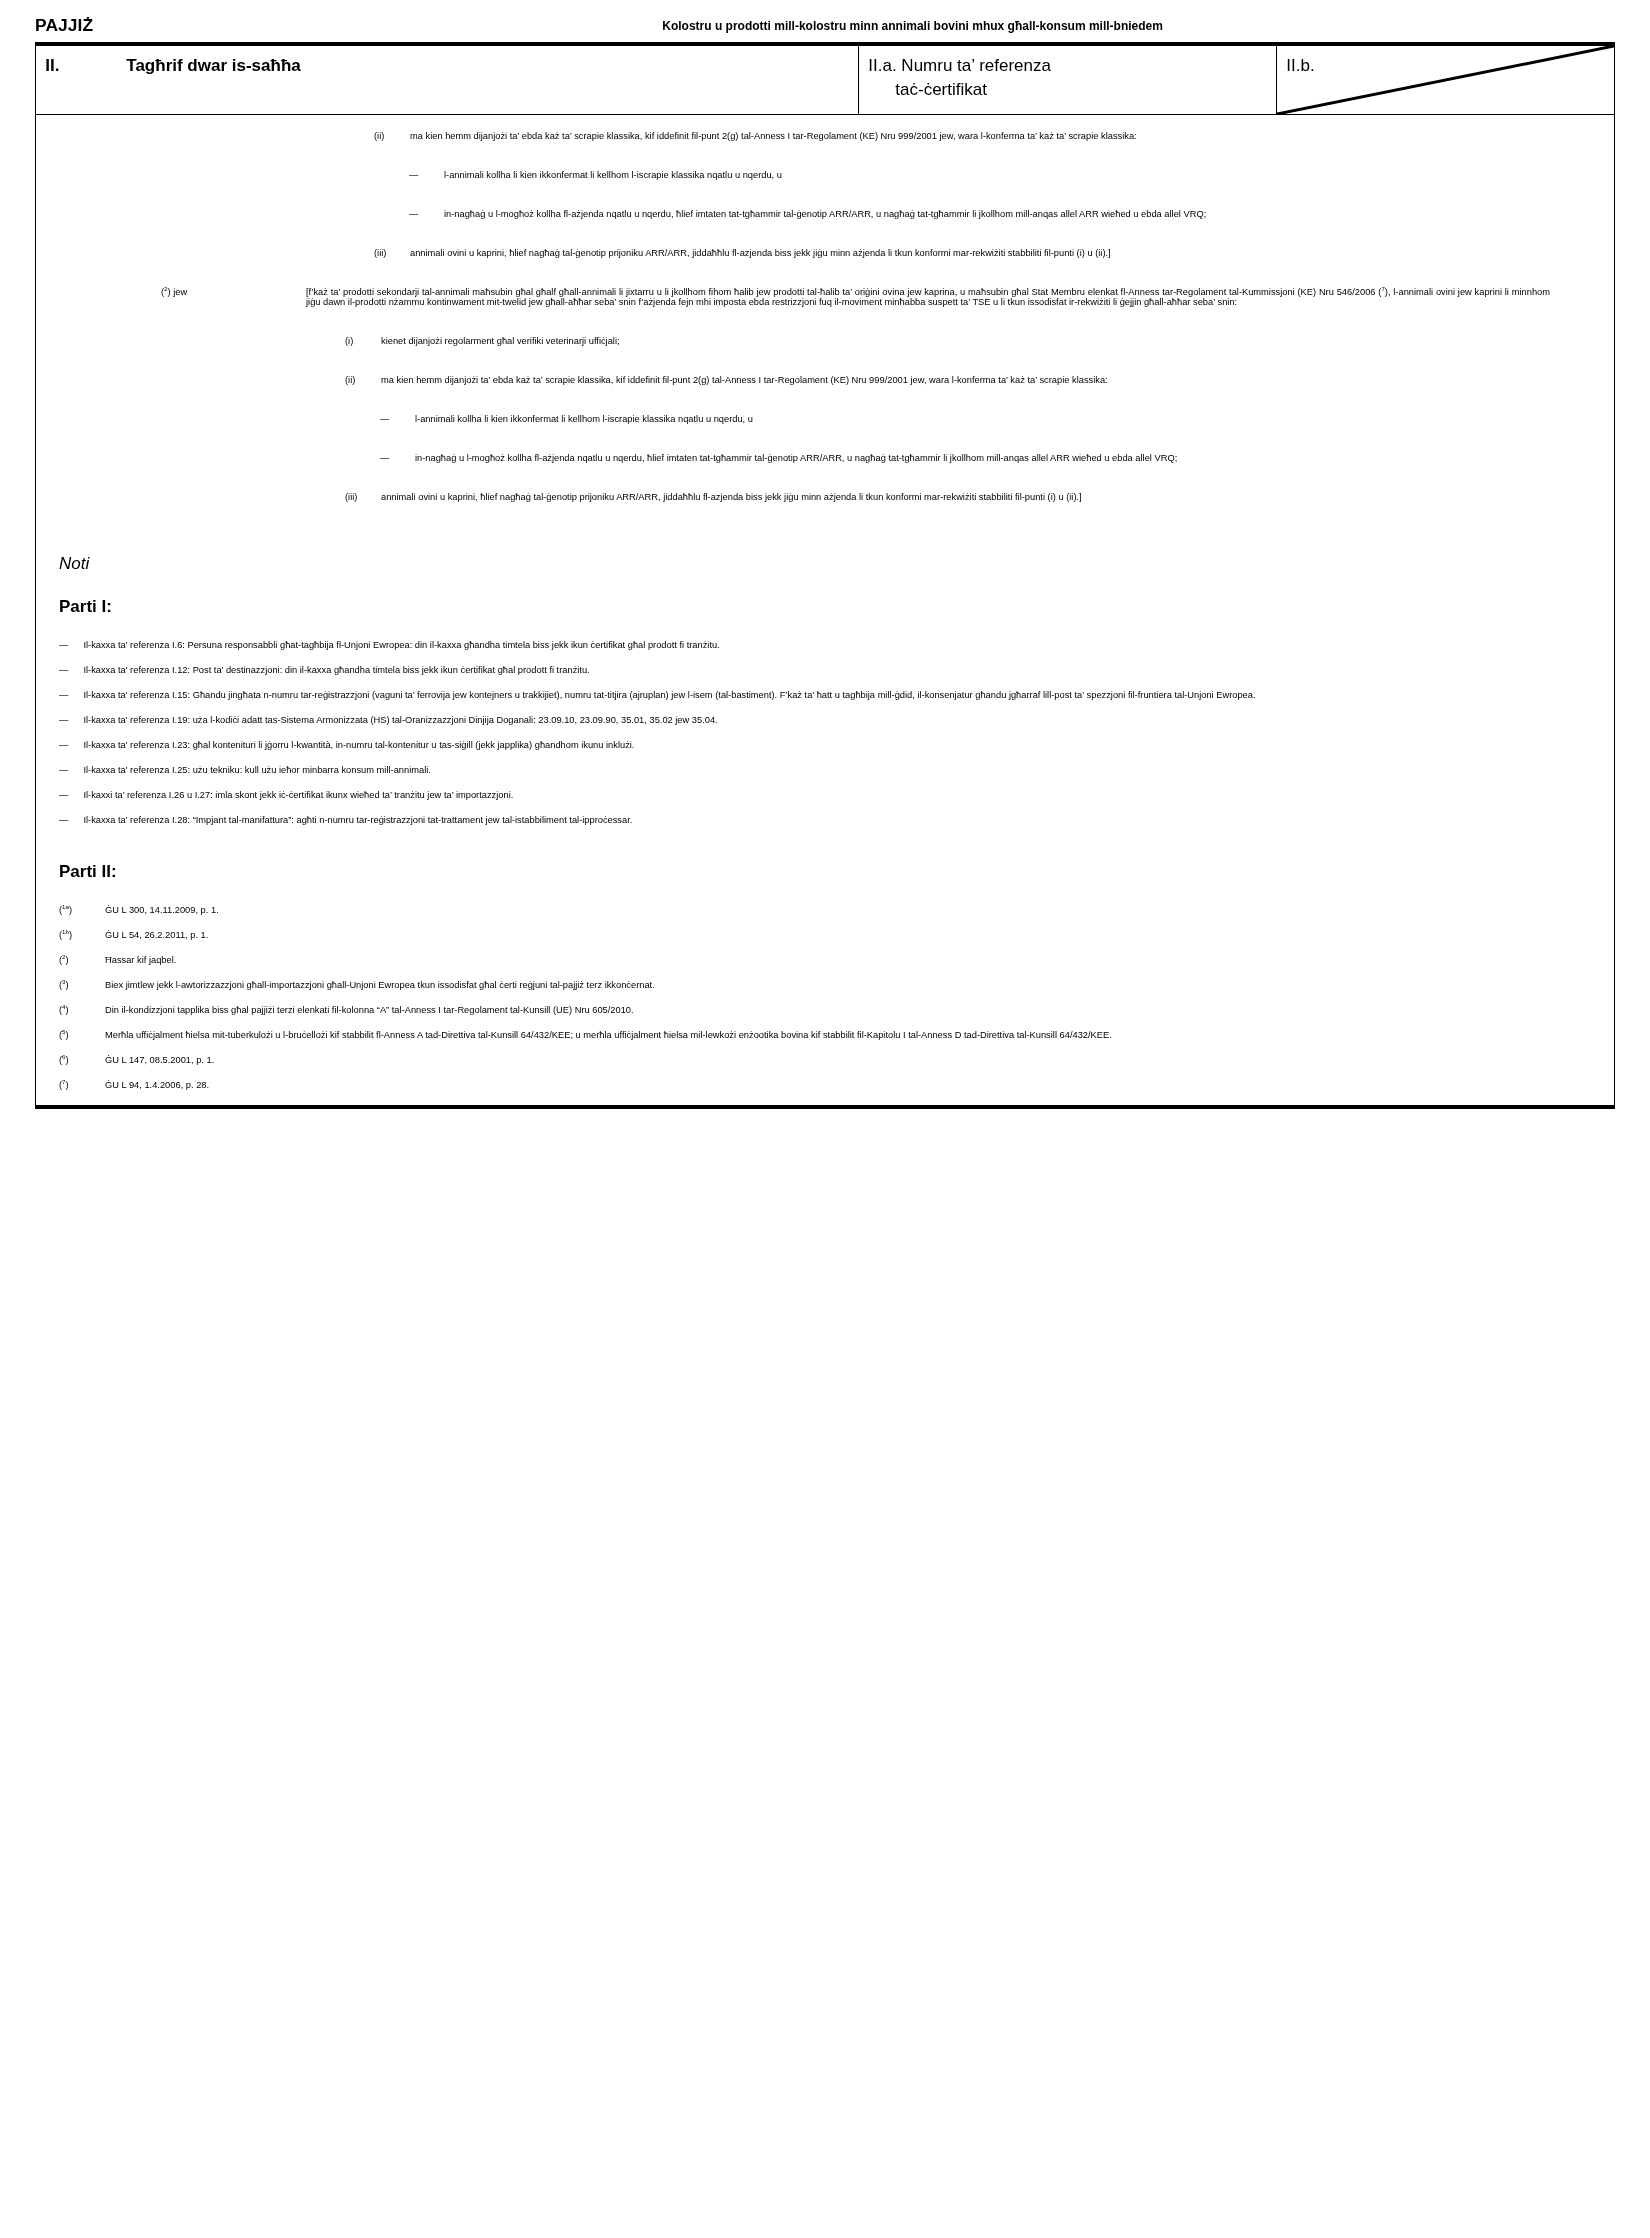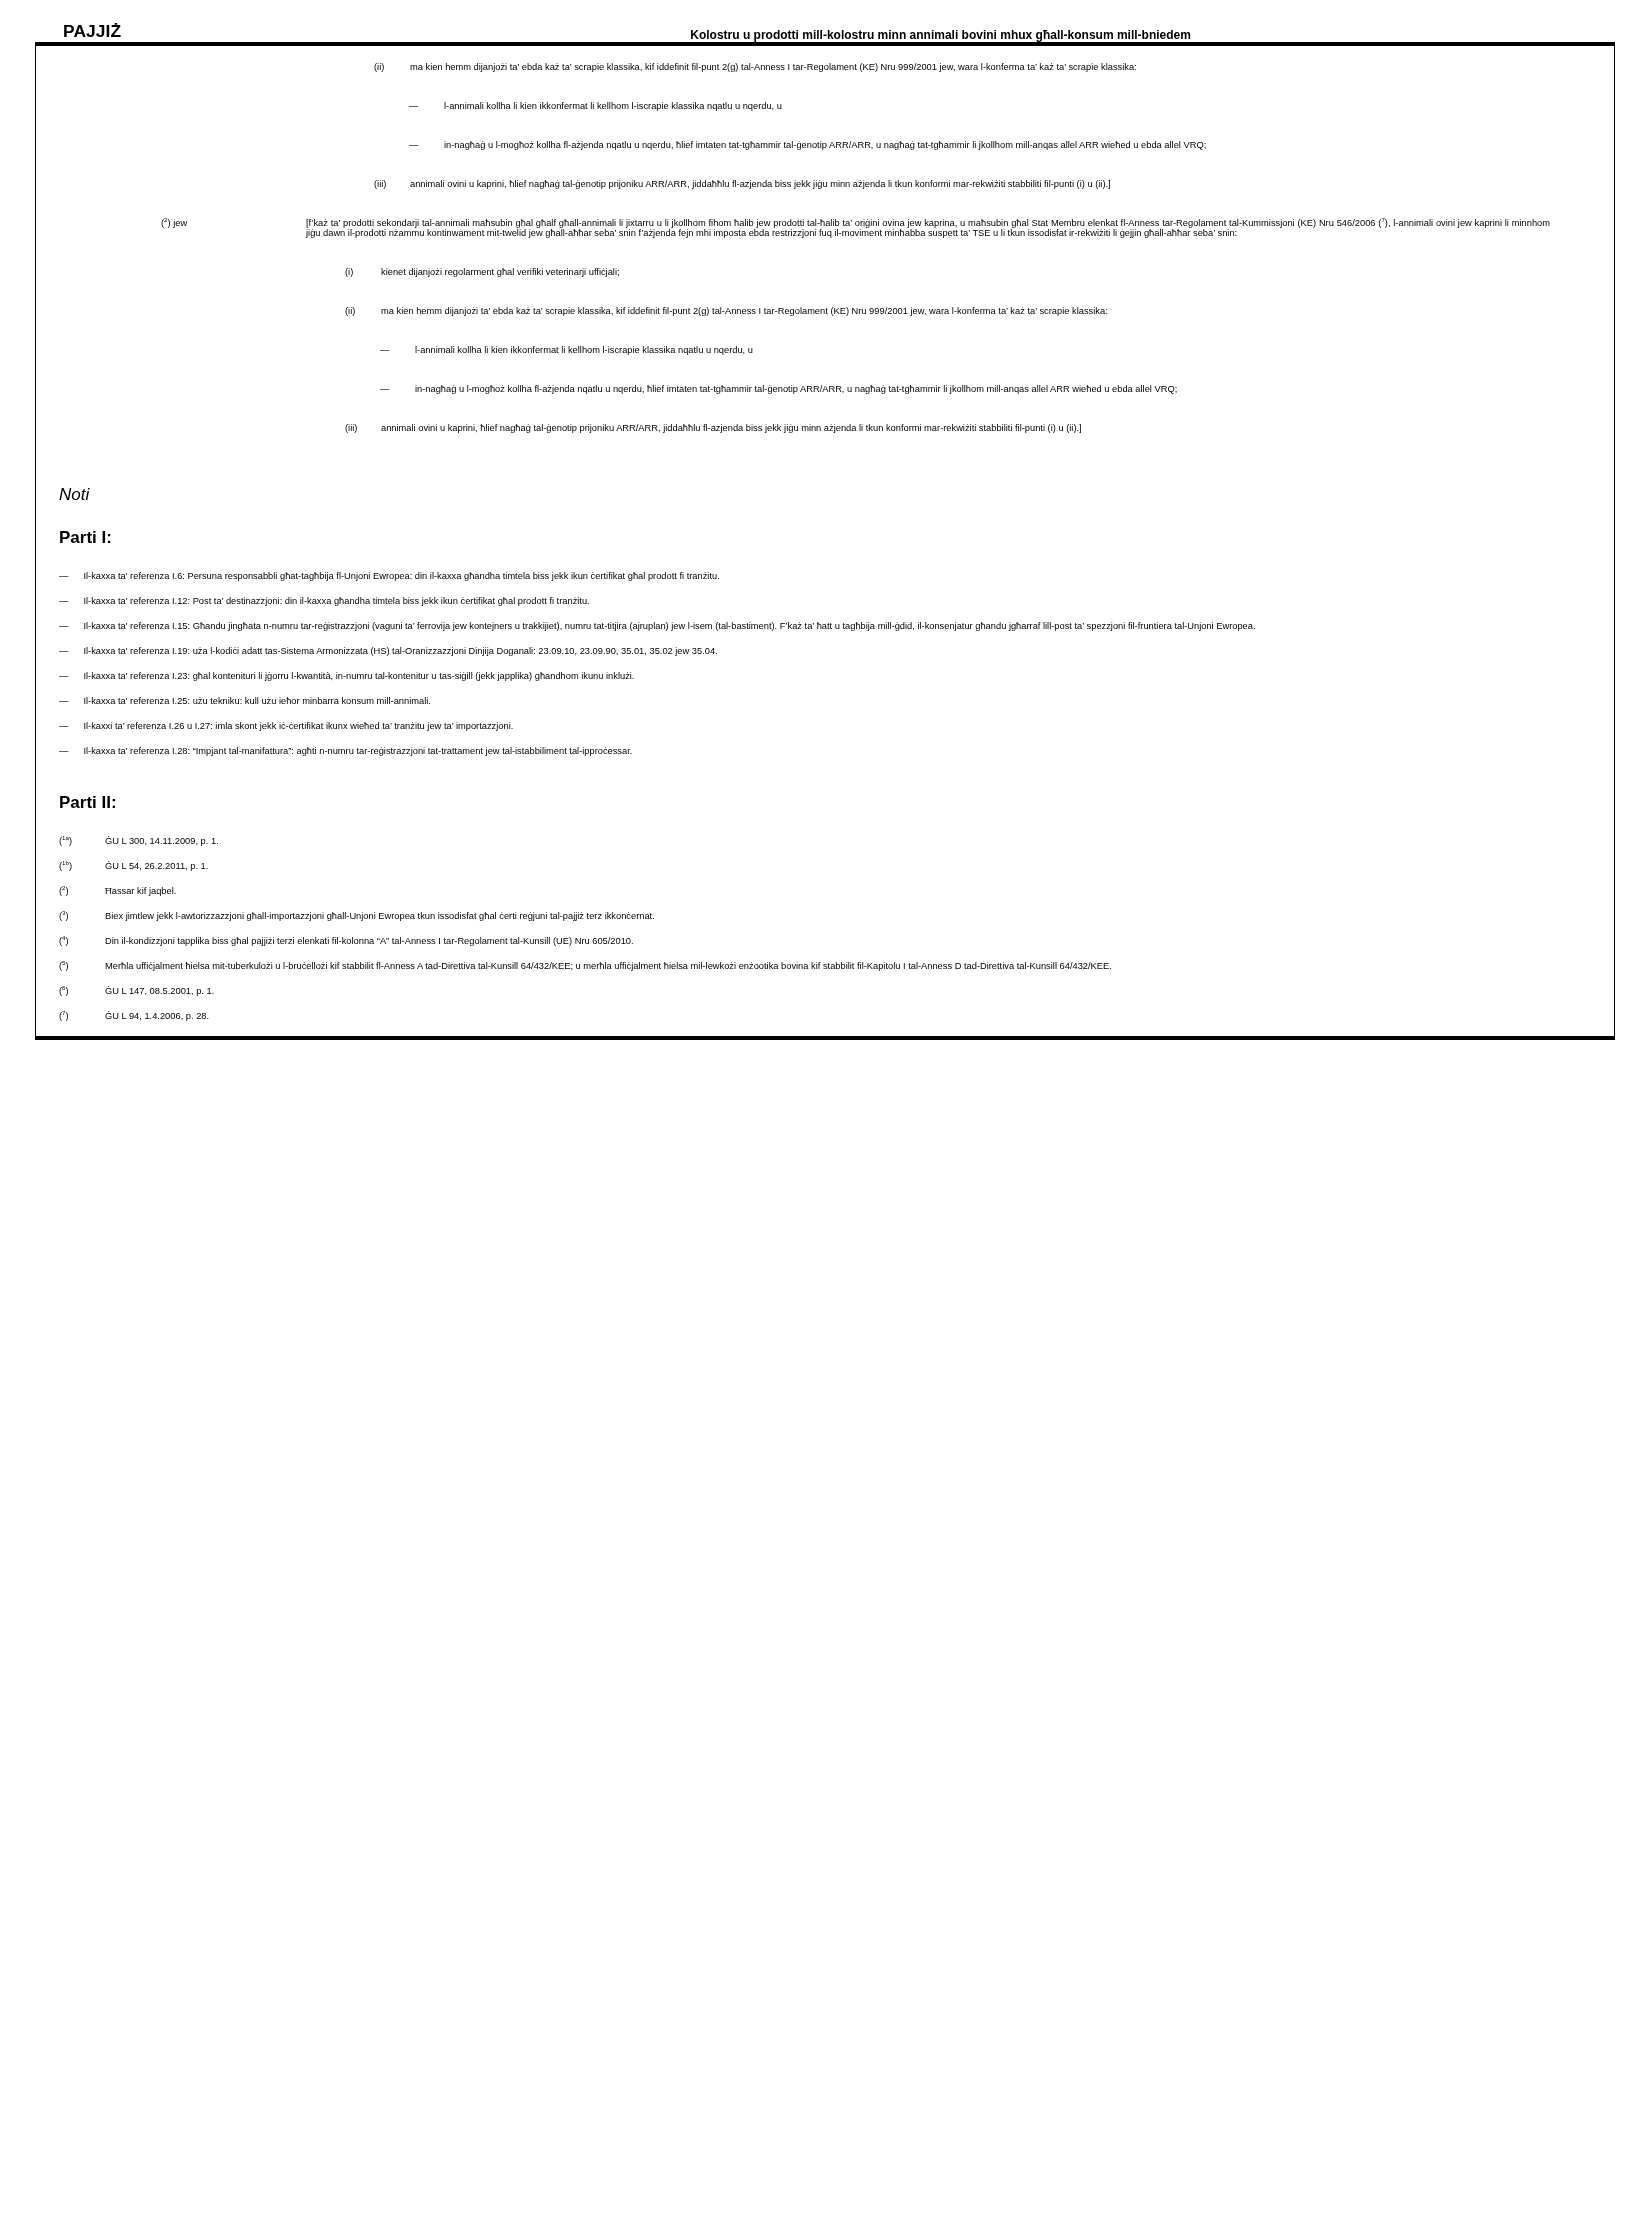--- a/index.html
+++ b/index.html
@@ -18,26 +18,25 @@
     position: relative;
     width: 1650px;
     height: 2239px;
     box-sizing: border-box;
     padding: 0 35px;
   }
 
   
   .runhead {
     display: flex;
-    align-items: flex-end;
+    align-items: center;
     justify-content: flex-start;
     height: 42px;
     padding-top: 9.3px;
     box-sizing: border-box;
-    margin-left: 28px;
   }
   .runhead-left {
     font-size: 17.4px;
     font-weight: bold;
     letter-spacing: 0.1px;
     white-space: nowrap;
   }
   .runhead-right {
     font-size: 12px;
     font-weight: bold;
@@ -180,20 +179,36 @@
 
 <div class="page">
 
   <div class="runhead">
     <div class="runhead-left">PAJJIŻ</div>
     <div class="runhead-right">Kolostru u prodotti mill-kolostru minn annimali bovini mhux għall-konsum mill-bniedem</div>
   </div>
 
   <div class="frame">
 
+    <div class="hdr">
+      <div class="hdr-cell hdr-c1">
+        <span class="num">II.</span>
+        <span>Tagħrif dwar is-saħħa</span>
+      </div>
+      <div class="hdr-cell hdr-c2">
+        <div class="l1">II.a. Numru ta’ referenza</div>
+        <div class="l2">taċ-ċertifikat</div>
+      </div>
+      <div class="hdr-cell hdr-c3">
+        <span>II.b.</span>
+        <svg class="diag" viewBox="0 0 100 100" preserveAspectRatio="none">
+          <line x1="0" y1="100" x2="100" y2="0" stroke="#000" stroke-width="0.9" vector-effect="non-scaling-stroke" style="stroke-width:3px"></line>
+        </svg>
+      </div>
+    </div>
 
     <div class="body">
 
       <div class="item lvl-roman">
         <span class="mark">(ii)</span>
         <span class="txt just">ma kien hemm dijanjożi ta’ ebda każ ta’ scrapie klassika, kif iddefinit fil-punt 2(g) tal-Anness I tar-Regolament (KE) Nru 999/2001 jew, wara l-konferma ta’ każ ta’ scrapie klassika:</span>
       </div>
 
       <div class="gap-lg"></div>
 

